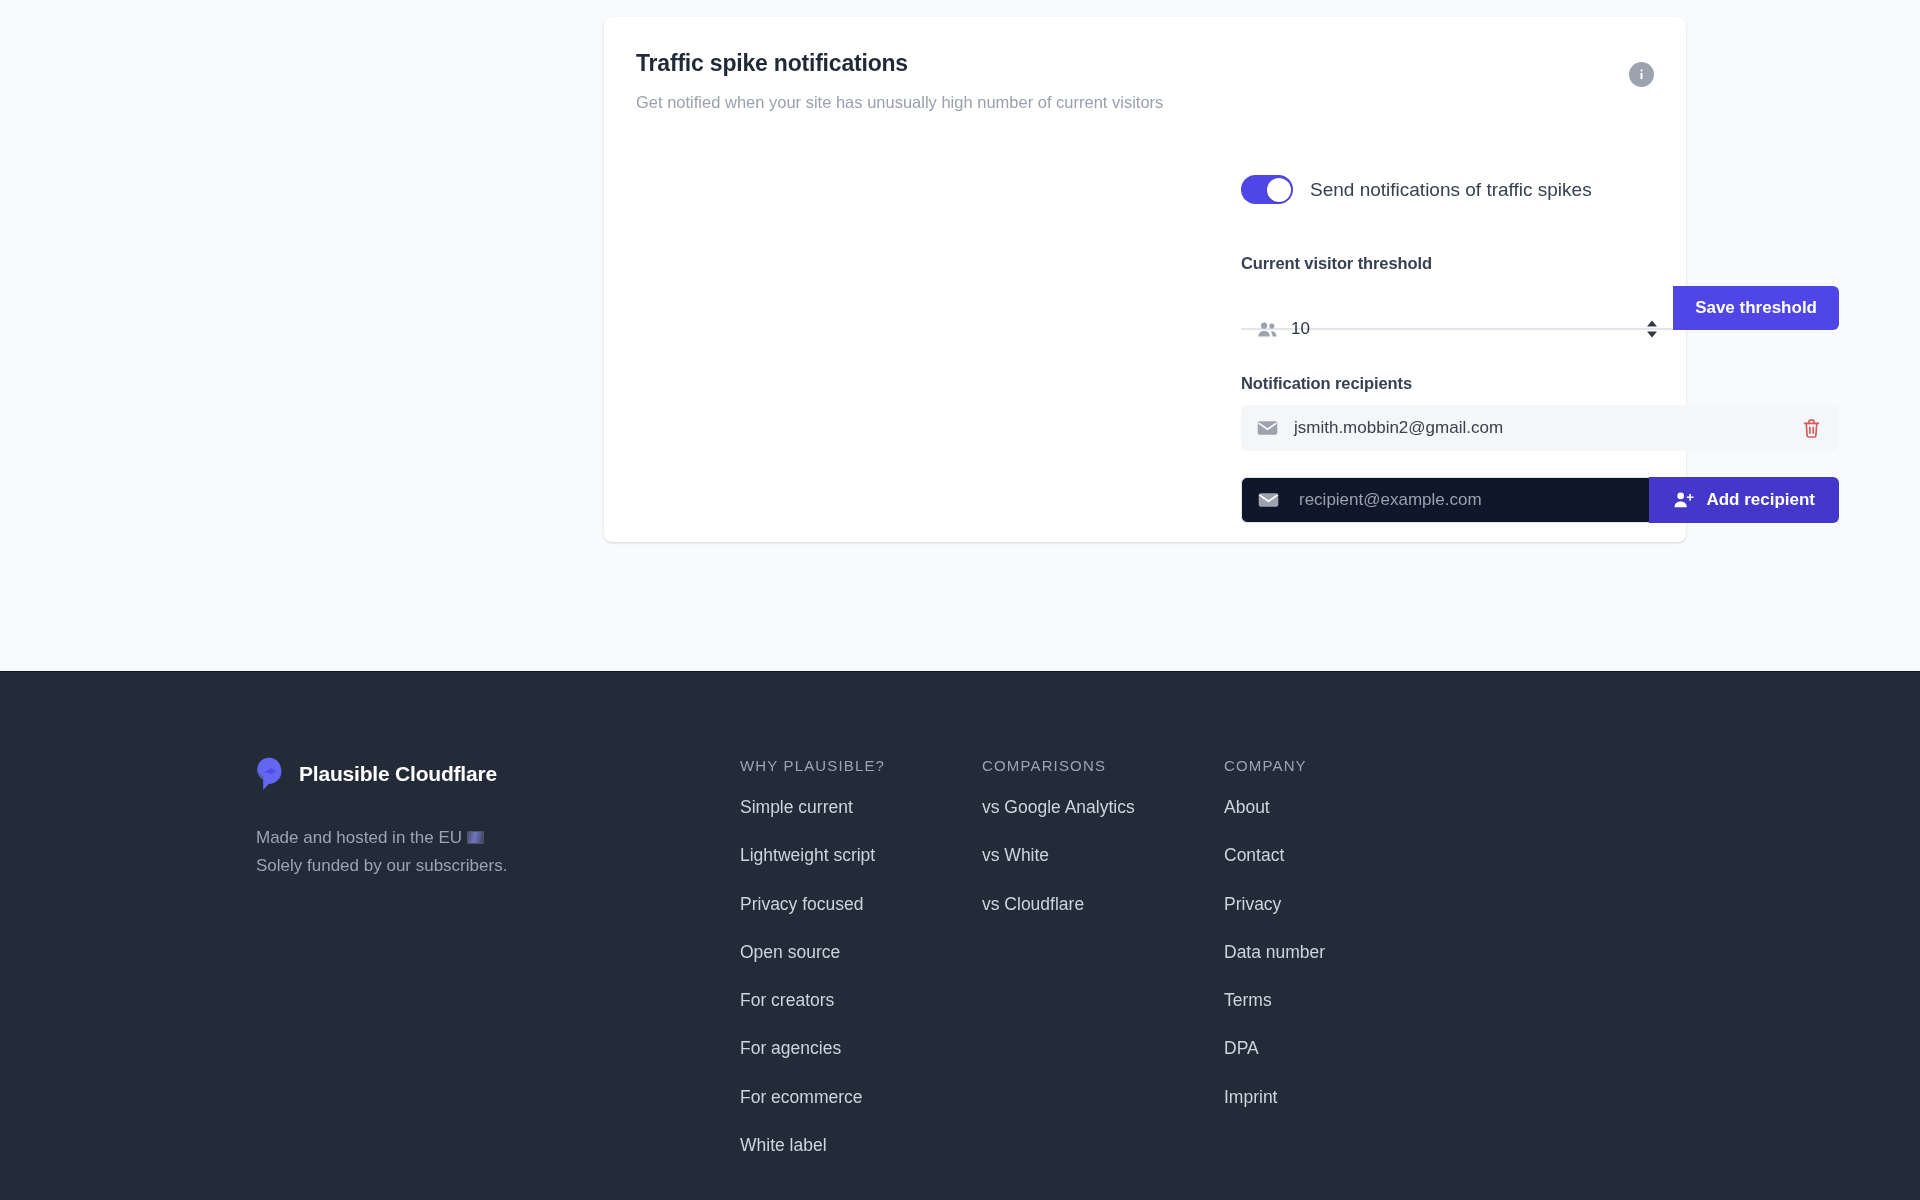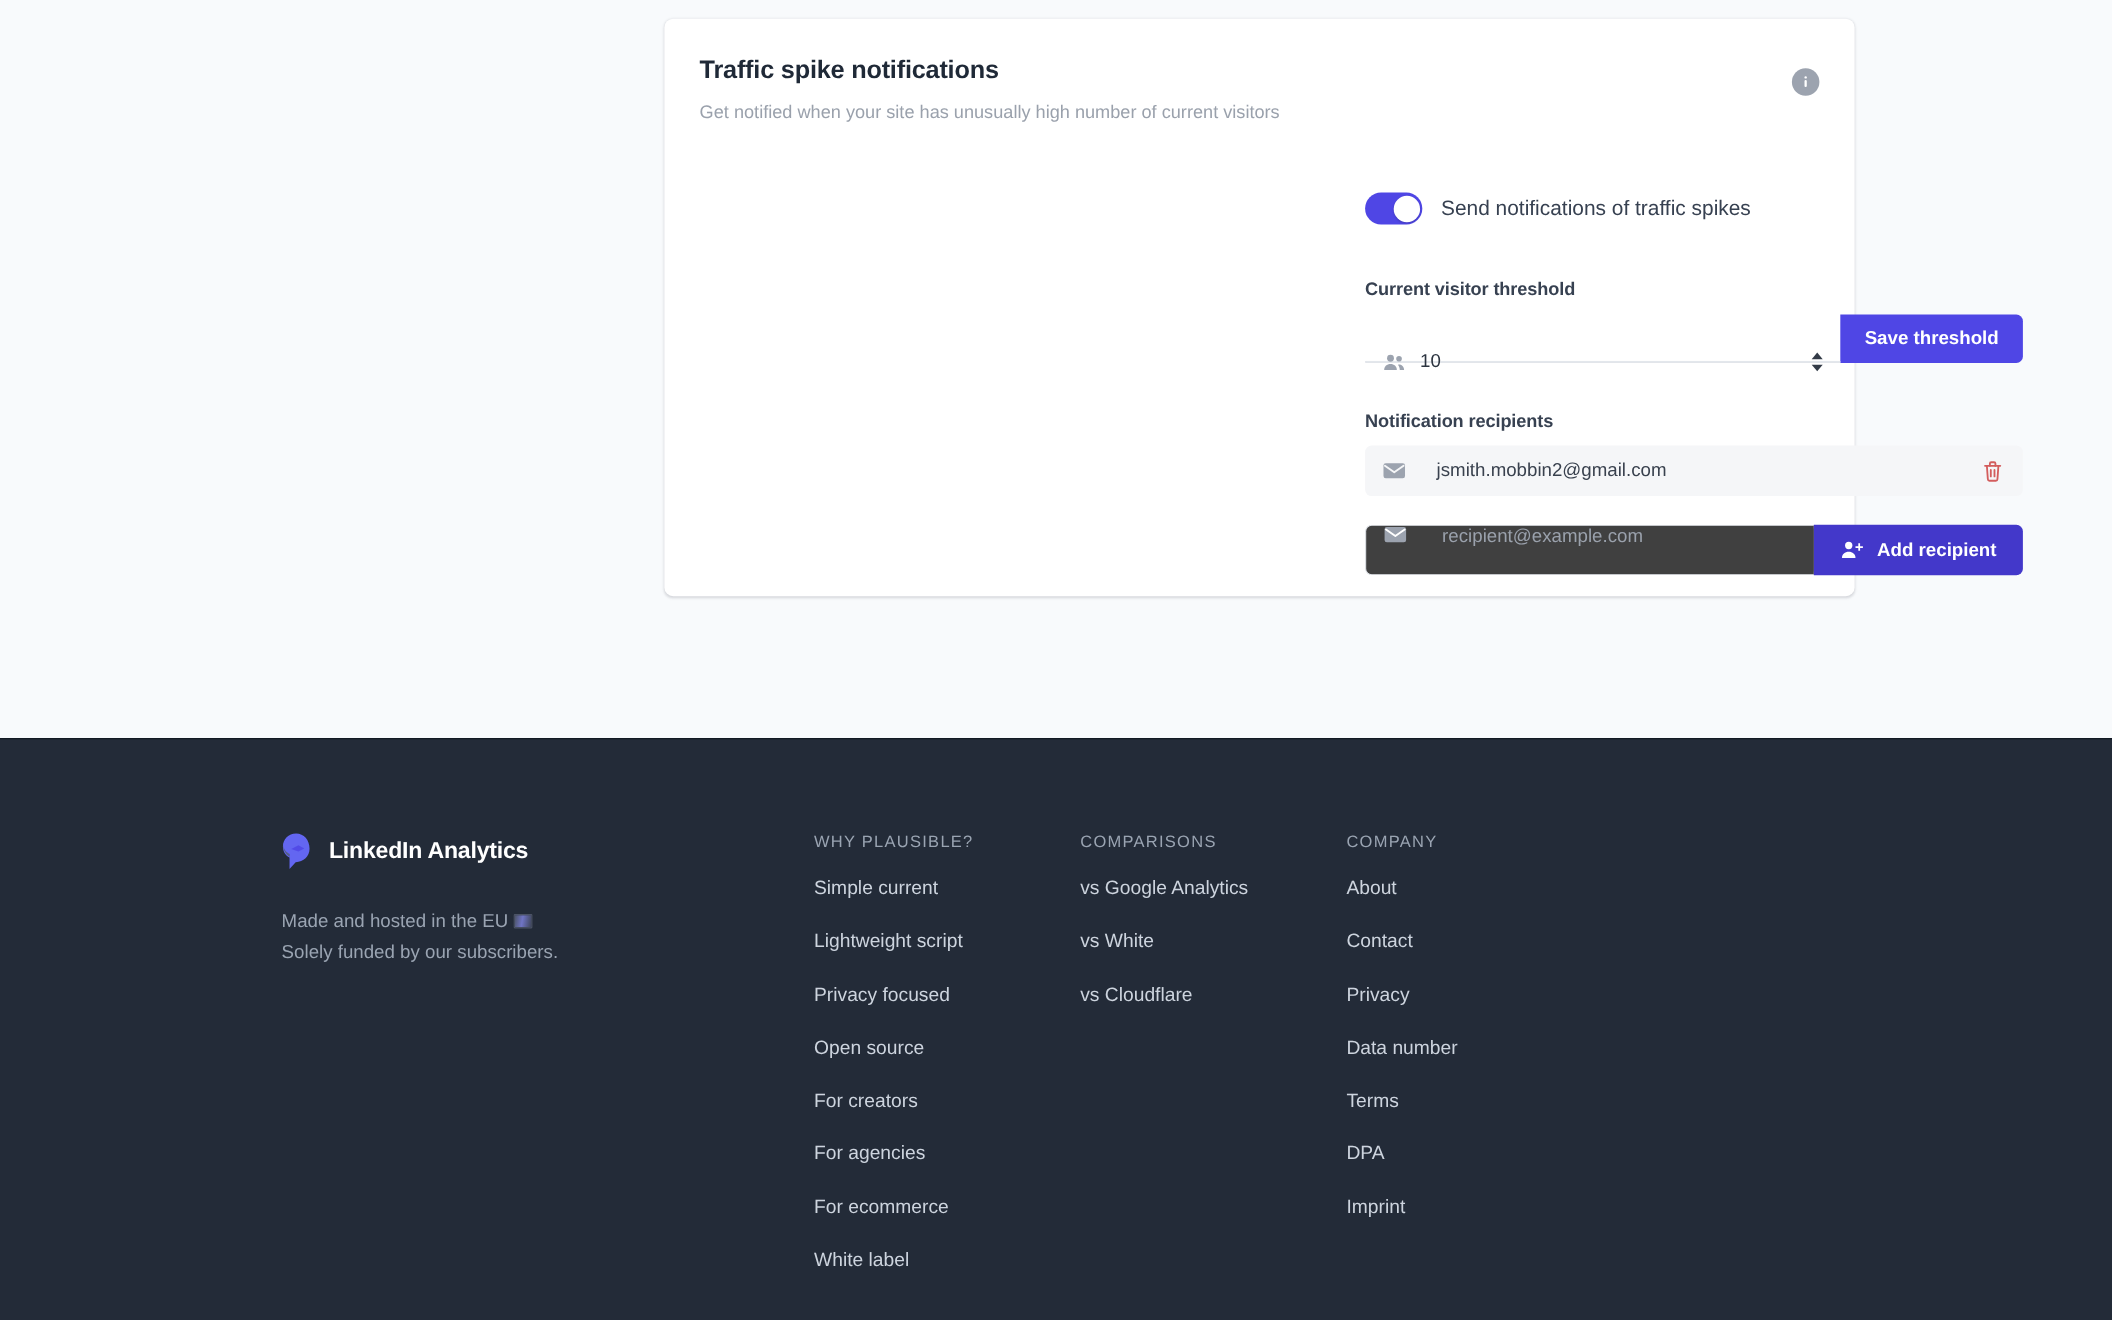--- a/index.html
+++ b/index.html
@@ -190,21 +190,21 @@
     height: 46px;
     background: #f5f6f8;
     border-radius: 6px;
     display: flex;
     align-items: center;
     padding: 0 18px 0 16px;
   }
   .recipient-row .email {
     font-size: 17px;
     color: #39414e;
-    margin-left: 28px;
+    margin-left: 16px;
   }
   .trash-btn {
     margin-left: auto;
     background: none;
     border: none;
     cursor: pointer;
     padding: 0;
     display: flex;
     align-items: center;
   }
@@ -213,28 +213,28 @@
   .add-row {
     position: absolute;
     left: 637px;
     top: 460px;
     width: 598px;
     height: 46px;
     display: flex;
   }
   .email-field {
     flex: 1 1 auto;
-    background: #404040;
+    background: #0f172a;
     border: 1px solid #e2e5ea;
     border-right: none;
     border-radius: 6px 0 0 6px;
     display: flex;
-    align-items: flex-start;
+    align-items: center;
     padding-left: 16px;
-    gap: 32px;
+    gap: 20px;
   }
   .email-field .placeholder {
     font-size: 17px;
     color: #9aa1ac;
   }
   .btn-add {
     flex: none;
     background: #4338ca;
     color: #fff;
     font-size: 17px;
@@ -419,21 +419,21 @@
 
     <div class="footer-brand">
       <div class="brand-row">
         <span style="display:flex;">
           <svg width="27" height="34" viewBox="0 0 27 34" aria-hidden="true">
             <path d="M13.2 0.8C6.2 0.8 1.2 6 1.2 12.6c0 4.6 2.4 8.2 6 10V33l5.6-6.1c7.2-.1 12.6-5.4 12.6-12.2C25.4 6.6 20.3.8 13.2.8z" fill="#6366f1"></path>
             <path d="M5.5 18.2c-2.4-1.7-3.9-4.4-4.1-7.5-.1 5 2.2 9 6 11.2v-2.5c-.7-.3-1.3-.7-1.9-1.2z" fill="#555f88"></path>
             <path d="M8.8 14.9l6.5-3.6 5.3 3.1-5.3 2.6z" fill="#4f46e5" opacity="0.85"></path>
           </svg>
         </span>
-        <span class="brand-name">LinkedIn Analytics</span>
+        <span class="brand-name">Plausible Cloudflare</span>
       </div>
       <div class="brand-tagline">
         <div>
           <span>Made and hosted in the EU</span><span class="flag-eu"></span>
         </div>
         <div>Solely funded by our subscribers.</div>
       </div>
     </div>
 
     <div class="footer-col col-why">

